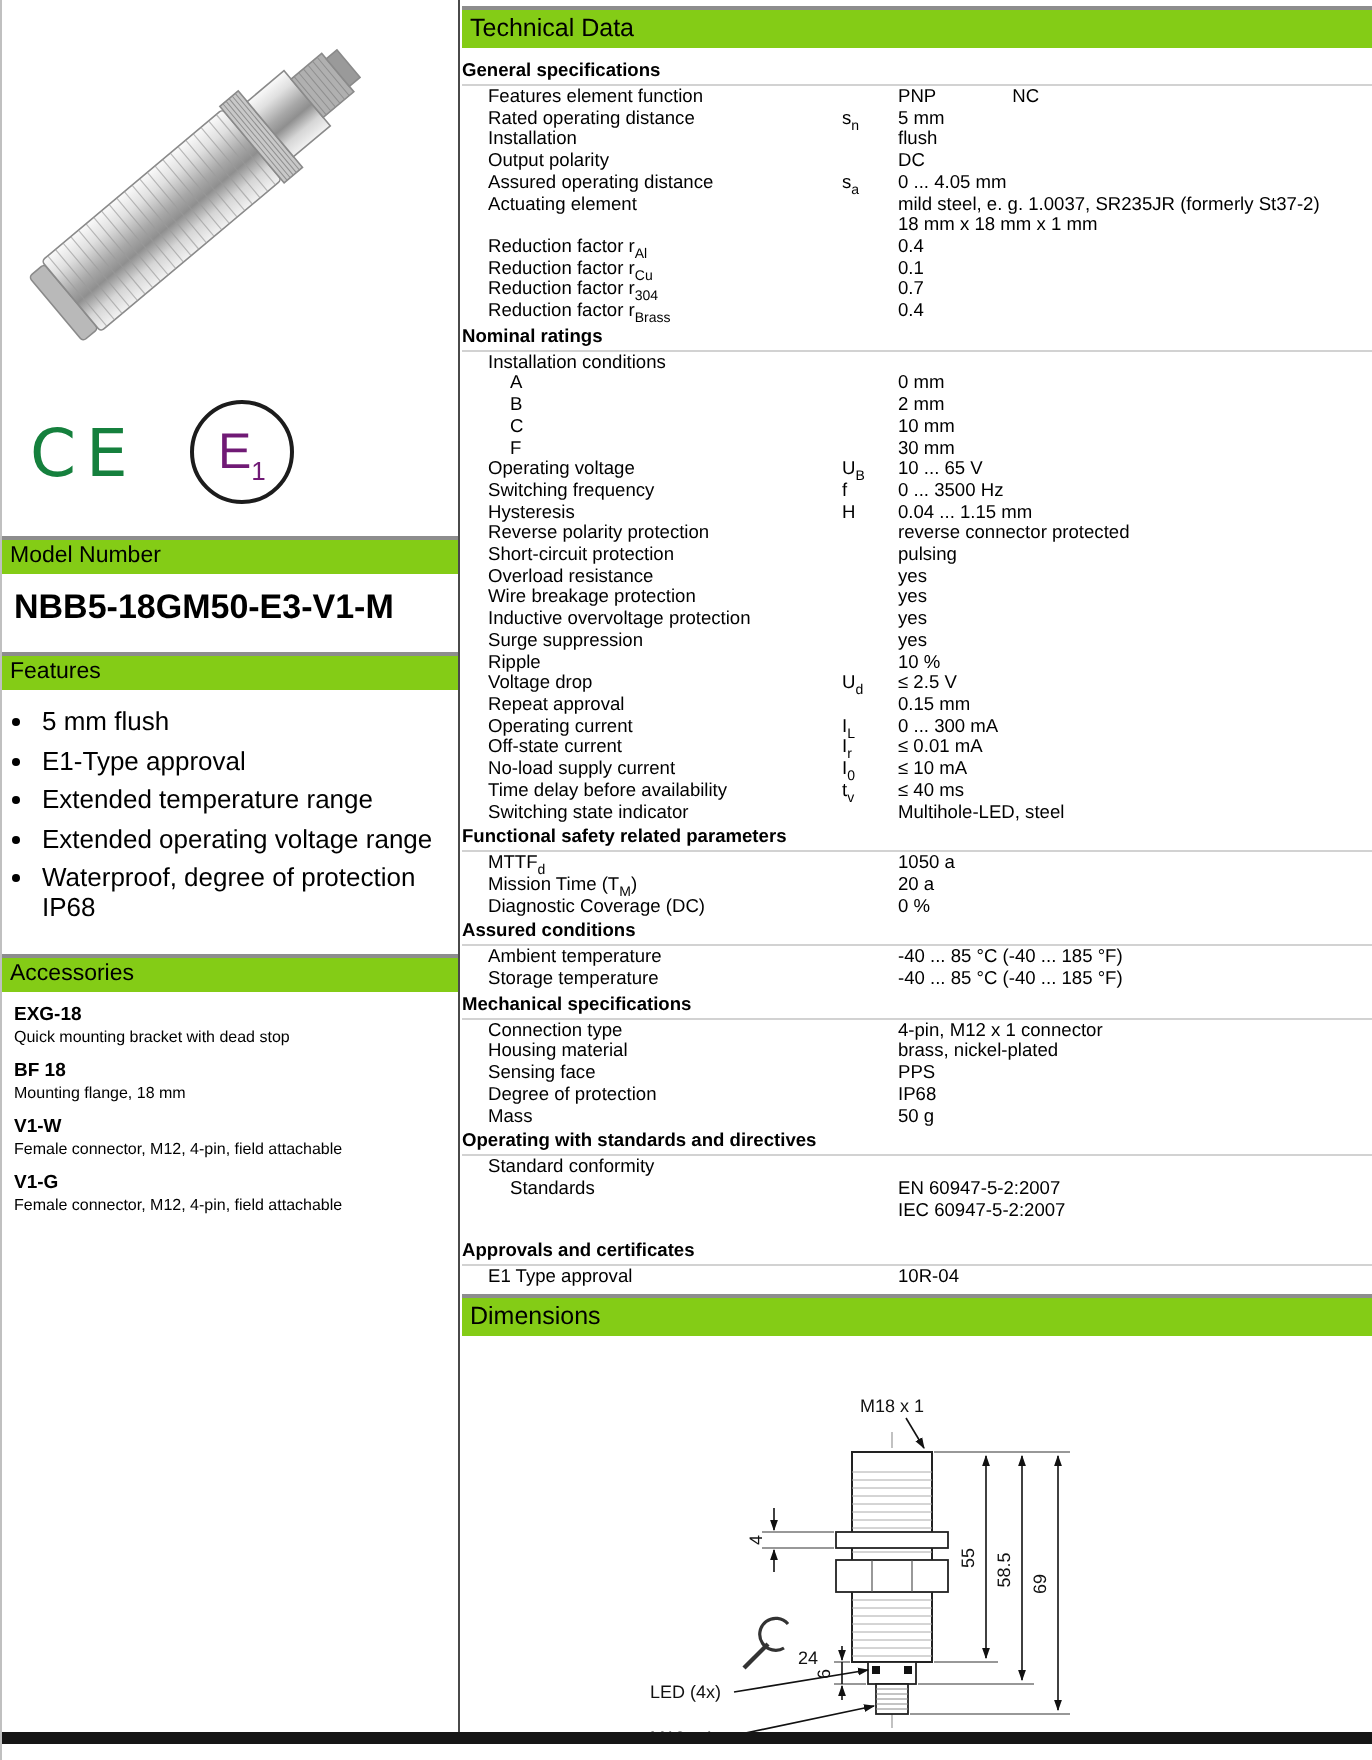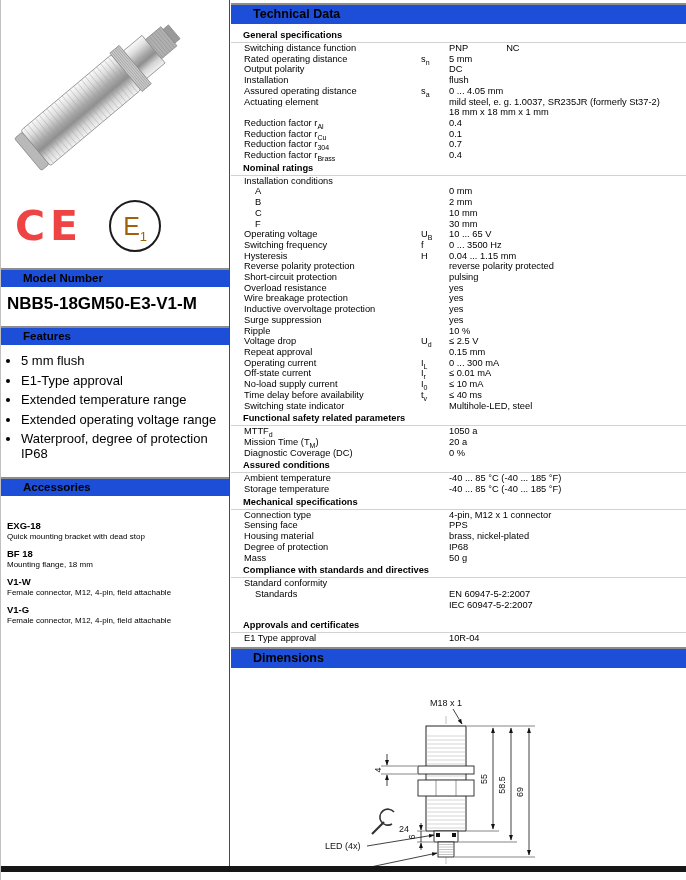--- a/index.html
+++ b/index.html
@@ -1,34 +1,34 @@
 <!DOCTYPE html>
 <html><head>
 <meta charset="utf-8">
 <style>
   *{box-sizing:border-box;}
   body{margin:0;font-family:"Liberation Sans",sans-serif;color:#000;background:#fff;}
   .page{position:relative;width:686px;height:880px;background:#fff;overflow:hidden;border-left:1px solid #c0c0c0;}
   .left-col{position:absolute;left:0;top:0;width:229px;height:866px;border-right:1px solid #4a4a4a;}
   .right-col{position:absolute;left:230px;top:0;width:456px;height:866px;}
-  .bar{background:#1d4ed8;border-top:2px solid #8d8d8d;font-weight:bold;font-size:11.5px;padding:2px 22px 3px;}
+  .bar{background:#84cc16;border-top:2px solid #8d8d8d;font-weight:normal;font-size:11.5px;padding:2px 4px 3px;}
   .bar-lg{font-size:12.5px;margin-top:3px;}
   .photo{width:100%;height:188px;}
   .marks{display:flex;align-items:center;gap:26px;padding:12px 14px 16px;}
-  .ce{font-size:41px;letter-spacing:5px;color:#ef4444;font-family:"DejaVu Sans",sans-serif;font-weight:bold;}
-  .e1{width:52px;height:52px;border:2.5px solid #1c1c1c;border-radius:50%;display:flex;align-items:center;justify-content:center;font-size:25px;color:#a16207;}
+  .ce{font-size:33px;letter-spacing:5px;color:#15803d;font-family:"DejaVu Sans",sans-serif;}
+  .e1{width:52px;height:52px;border:2.5px solid #1c1c1c;border-radius:50%;display:flex;align-items:center;justify-content:center;font-size:25px;color:#701a75;}
   .e1 sub{font-size:13px;}
   .model-number{font-weight:bold;font-size:17px;padding:7px 6px 12px;}
   .features{list-style:disc;margin:8px 0 16px;padding:0 6px 0 20px;font-weight:normal;font-size:13px;}
   .features li{margin-bottom:4.5px;}
-  .acc{padding:24px 6px 0;}
+  .acc{padding:6px 6px 0;}
   .acc-name{font-weight:bold;font-size:9.5px;}
   .acc-desc{font-size:8px;margin:1px 0 7px;}
   #tech-table{padding-top:4px;font-size:9.3px;}
-  .sec-head{font-weight:bold;font-size:9.3px;line-height:11px;padding:1px 0 1px 12px;margin-top:1px;border-bottom:1px solid #d2d2d2;}
+  .sec-head{font-weight:bold;font-size:9.3px;line-height:11px;padding:1px 0 1px 0;margin-top:1px;border-bottom:1px solid #d2d2d2;}
   .sec-head.gap{margin-top:9px;}
   .spec-row{display:flex;line-height:10.7px;}
   .spec-label{flex:1;padding-left:13px;}
   .spec-label.ind1{padding-left:24px;}
   .spec-sym{flex:0 0 28px;}
   .spec-val{flex:0 0 238px;padding-right:2px;}
   sub{font-size:7px;line-height:0;}
   .val2{margin-left:38px;}
   .drawing{margin-top:8px;}
   .bottom-bar{position:absolute;left:0;top:866px;width:100%;height:6px;background:#161616;}
@@ -97,45 +97,45 @@
         <div class="acc-name">V1-G</div>
         <div class="acc-desc">Female connector, M12, 4-pin, field attachable</div>
       </div>
   </div>
 
   <div class="right-col">
     <div class="bar bar-lg">Technical Data</div>
     <div id="tech-table">
         <div class="sec-head">General specifications</div>
         <div class="spec-row">
-          <div class="spec-label">Switching distance function</div>
+          <div class="spec-label">Features element function</div>
           <div class="spec-sym"></div>
           <div class="spec-val">
             <div>PNP<span class="val2">NC</span></div>
           </div>
         </div>
         <div class="spec-row">
           <div class="spec-label">Rated operating distance</div>
           <div class="spec-sym">s<sub>n</sub></div>
           <div class="spec-val">
             <div>5 mm</div>
           </div>
         </div>
         <div class="spec-row">
+          <div class="spec-label">Installation</div>
+          <div class="spec-sym"></div>
+          <div class="spec-val">
+            <div>flush</div>
+          </div>
+        </div>
+        <div class="spec-row">
           <div class="spec-label">Output polarity</div>
           <div class="spec-sym"></div>
           <div class="spec-val">
             <div>DC</div>
-          </div>
-        </div>
-        <div class="spec-row">
-          <div class="spec-label">Installation</div>
-          <div class="spec-sym"></div>
-          <div class="spec-val">
-            <div>flush</div>
           </div>
         </div>
         <div class="spec-row">
           <div class="spec-label">Assured operating distance</div>
           <div class="spec-sym">s<sub>a</sub></div>
           <div class="spec-val">
             <div>0 ... 4.05 mm</div>
           </div>
         </div>
         <div class="spec-row">
@@ -226,21 +226,21 @@
           <div class="spec-label">Hysteresis</div>
           <div class="spec-sym">H</div>
           <div class="spec-val">
             <div>0.04 ... 1.15  mm</div>
           </div>
         </div>
         <div class="spec-row">
           <div class="spec-label">Reverse polarity protection</div>
           <div class="spec-sym"></div>
           <div class="spec-val">
-            <div>reverse polarity protected</div>
+            <div>reverse connector protected</div>
           </div>
         </div>
         <div class="spec-row">
           <div class="spec-label">Short-circuit protection</div>
           <div class="spec-sym"></div>
           <div class="spec-val">
             <div>pulsing</div>
           </div>
         </div>
         <div class="spec-row">
@@ -366,48 +366,48 @@
         </div>
         <div class="sec-head">Mechanical specifications</div>
         <div class="spec-row">
           <div class="spec-label">Connection type</div>
           <div class="spec-sym"></div>
           <div class="spec-val">
             <div>4-pin, M12 x 1 connector</div>
           </div>
         </div>
         <div class="spec-row">
+          <div class="spec-label">Housing material</div>
+          <div class="spec-sym"></div>
+          <div class="spec-val">
+            <div>brass, nickel-plated</div>
+          </div>
+        </div>
+        <div class="spec-row">
           <div class="spec-label">Sensing face</div>
           <div class="spec-sym"></div>
           <div class="spec-val">
             <div>PPS</div>
           </div>
         </div>
         <div class="spec-row">
-          <div class="spec-label">Housing material</div>
-          <div class="spec-sym"></div>
-          <div class="spec-val">
-            <div>brass, nickel-plated</div>
-          </div>
-        </div>
-        <div class="spec-row">
           <div class="spec-label">Degree of protection</div>
           <div class="spec-sym"></div>
           <div class="spec-val">
             <div>IP68</div>
           </div>
         </div>
         <div class="spec-row">
           <div class="spec-label">Mass</div>
           <div class="spec-sym"></div>
           <div class="spec-val">
             <div>50 g</div>
           </div>
         </div>
-        <div class="sec-head">Compliance with standards and directives</div>
+        <div class="sec-head">Operating with standards and directives</div>
         <div class="spec-row">
           <div class="spec-label">Standard conformity</div>
           <div class="spec-sym"></div>
           <div class="spec-val"></div>
         </div>
         <div class="spec-row">
           <div class="spec-label ind1">Standards</div>
           <div class="spec-sym"></div>
           <div class="spec-val">
             <div>EN 60947-5-2:2007</div>

